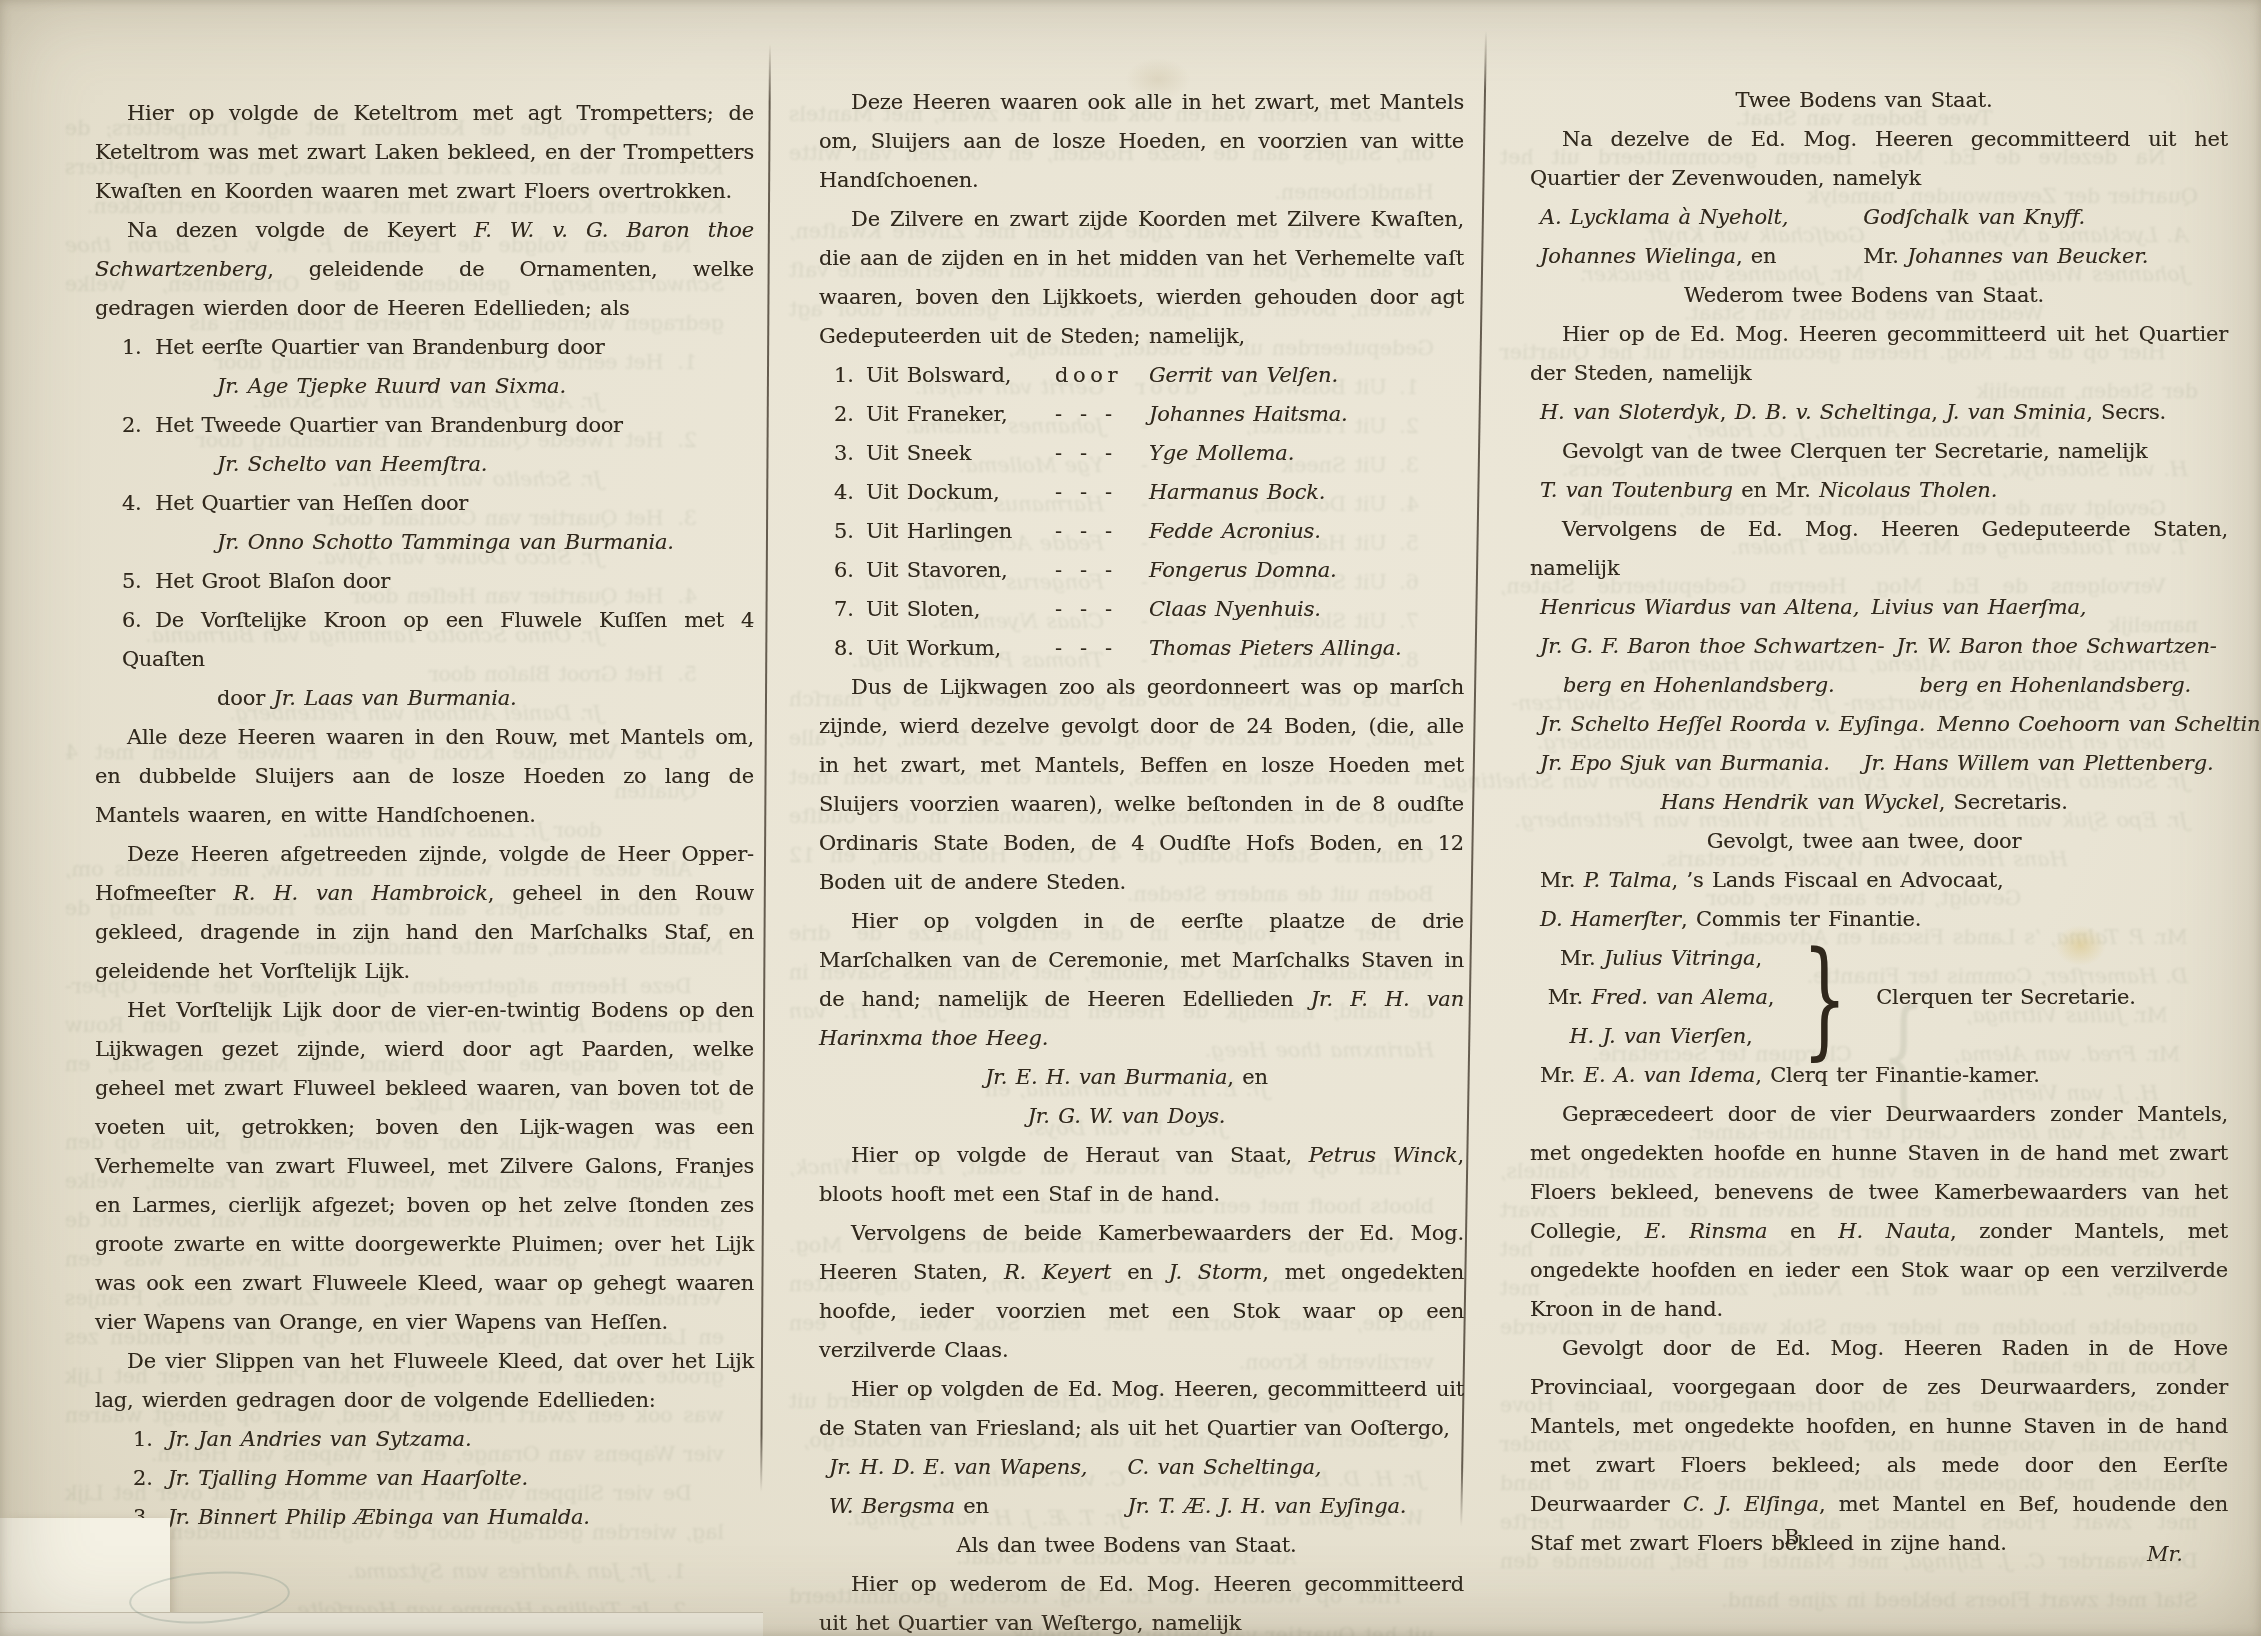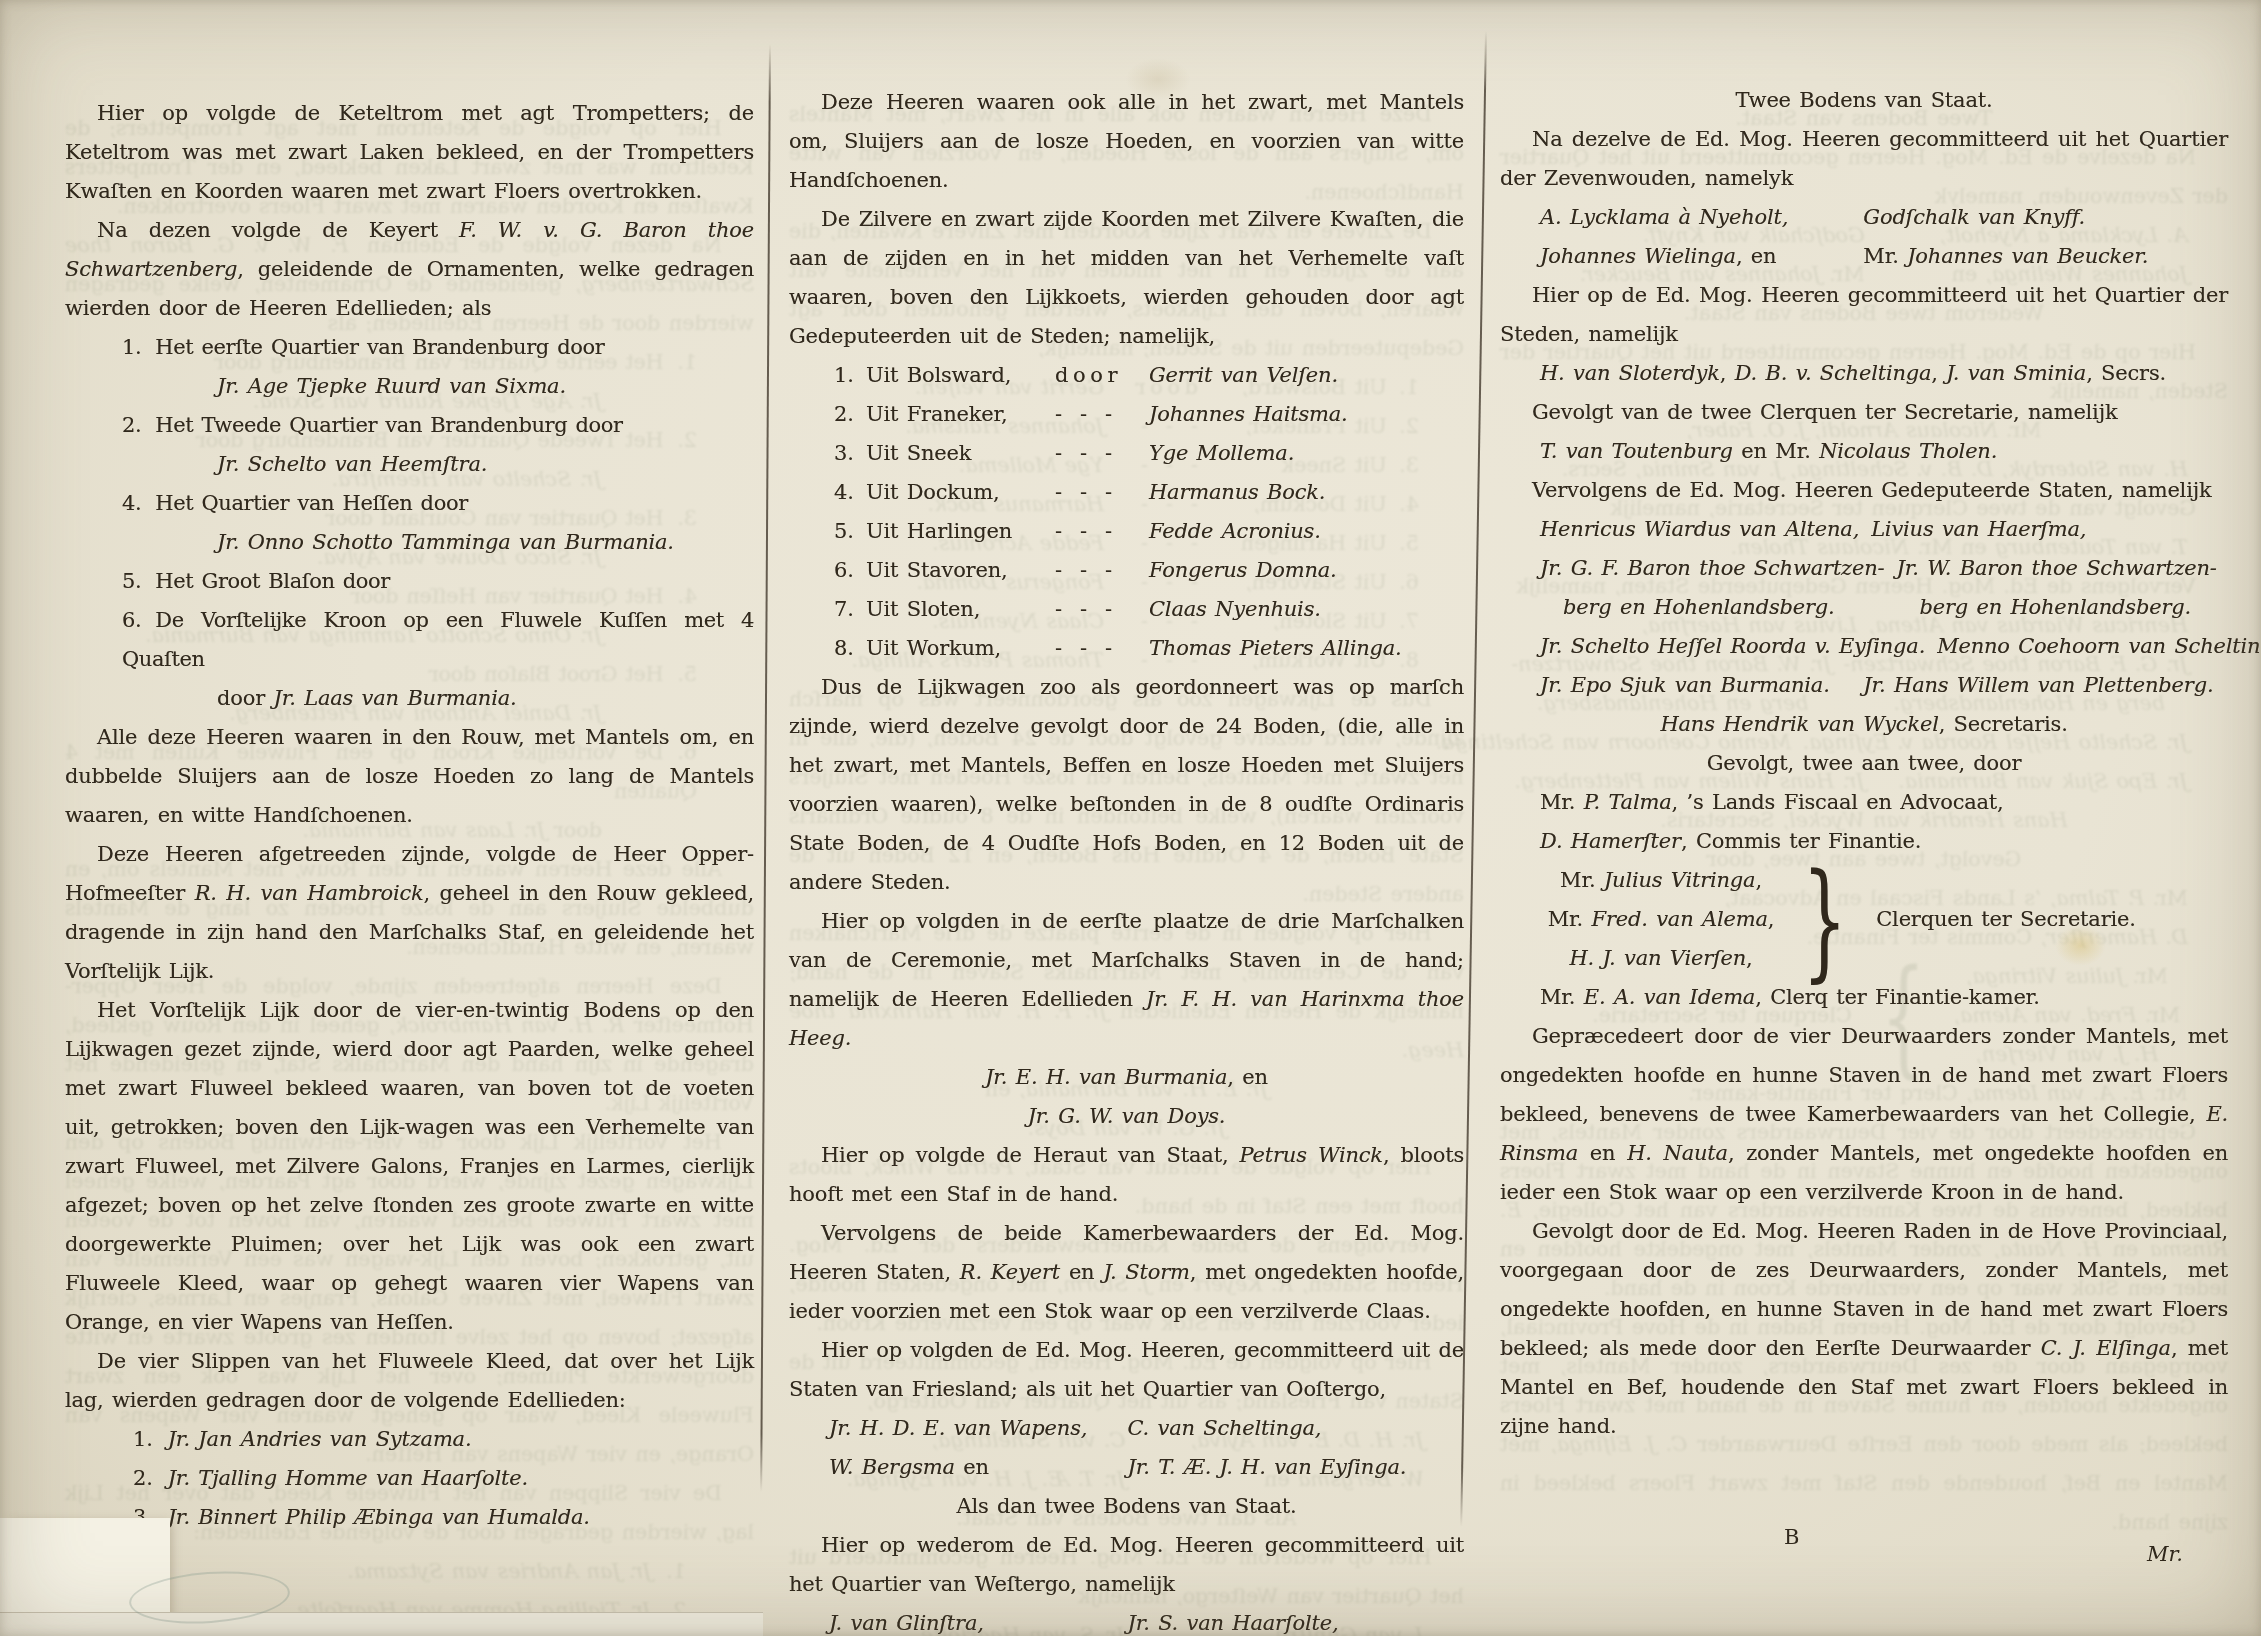--- a/index.html
+++ b/index.html
@@ -14,21 +14,21 @@
   .col{z-index:3;text-shadow:0 0 0.5px rgba(46,38,26,.38);}
   .c1{left:65px;top:94px;width:689px;}
   .c2{left:789px;top:83px;width:675px;}
   .c3{left:1500px;top:81px;width:728px;}
   .ghost{z-index:1;transform:scaleX(-1);opacity:.12;filter:blur(1px);color:#5f6c52;}
   .ghost *{color:inherit !important;}
   .g1{left:65px;top:109px;width:689px;}
   .g2{left:789px;top:95px;width:675px;}
   .g3{left:1500px;top:99px;width:728px;}
   .it{font-style:italic;}
-  .para{text-indent:32px;}
+  .para{text-indent:32px;margin-left:30px;}
   .num{display:inline-block;}
   .item2 .line1{padding-left:57px;text-indent:0;letter-spacing:-0.4px;}
   .item2 .line1 .num{margin-right:14px;}
   .item2 .line2{padding-left:152px;text-align:left;}
   .item1{padding-left:68px;text-align:left;}
   .item1 .num{margin-right:15px;}
   .item1.nonum{padding-left:107px;}
   .cityrow{display:flex;padding-left:45px;text-align:left;}
   .cnum{width:32px;flex:none;}
   .ccity{width:189px;flex:none;}
@@ -347,20 +347,21 @@
       <div class="centerline"><span class="rn">Twee Bodens van Staat.</span></div>
       <div class="para"><span class="rn">Na dezelve de Ed. Mog. Heeren gecommitteerd uit het Quartier der Zevenwouden, namelyk</span></div>
       <div class="pairrow">
         <div class="cellL"><span class="it">A. Lycklama à Nyeholt,</span></div>
         <div class="cellR"><span class="it">Godſchalk van Knyff.</span></div>
       </div>
       <div class="pairrow">
         <div class="cellL"><span class="it">Johannes Wielinga</span><span class="rn">, en</span></div>
         <div class="cellR"><span class="rn">Mr. </span><span class="it">Johannes van Beucker.</span></div>
       </div>
+      <div class="centerline"><span class="rn">Wederom twee Bodens van Staat.</span></div>
       <div class="para"><span class="rn">Hier op de Ed. Mog. Heeren gecommitteerd uit het Quartier der Steden, namelijk</span></div>
       <div class="nameline"><span class="it">H. van Sloterdyk</span><span class="rn">, </span><span class="it">D. B. v. Scheltinga</span><span class="rn">, </span><span class="it">J. van Sminia</span><span class="rn">, Secrs.</span></div>
       <div class="para"><span class="rn">Gevolgt van de twee Clerquen ter Secretarie, namelijk</span></div>
       <div class="nameline"><span class="it">T. van Toutenburg</span><span class="rn"> en  Mr. </span><span class="it">Nicolaus Tholen.</span></div>
       <div class="para"><span class="rn">Vervolgens de Ed. Mog. Heeren Gedeputeerde Staten, namelijk</span></div>
       <div class="pairrow">
         <div class="cellL"><span class="it">Henricus Wiardus van Altena,</span></div>
         <div class="cellR"><span class="it">Livius van Haerſma,</span></div>
       </div>
       <div class="pairrow">

